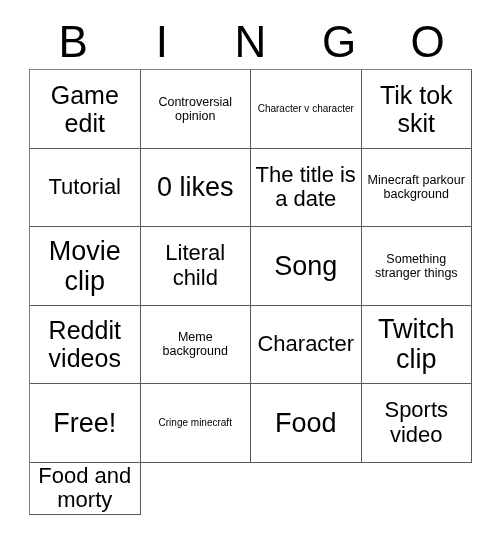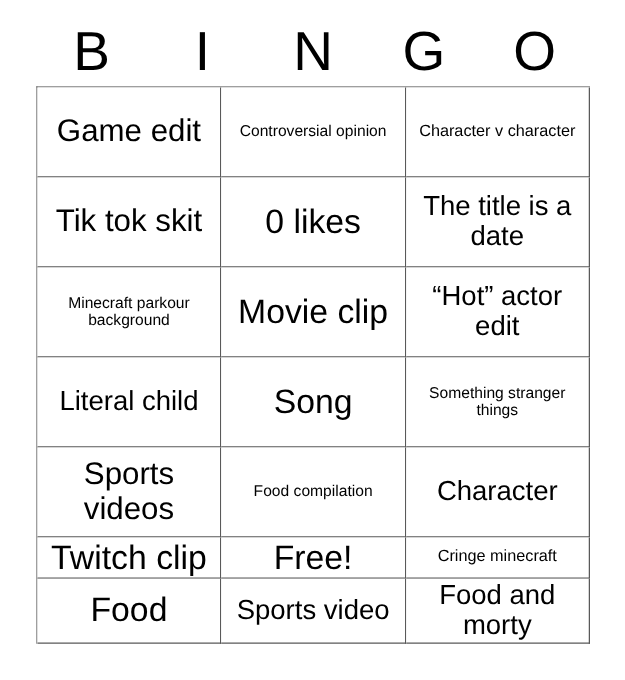--- a/index.html
+++ b/index.html
@@ -45,21 +45,21 @@
   }
 
   
   .grid {
     position: absolute;
     left: 29px;
     top: 69px;
     width: 443px;
     height: 446px;
     display: grid;
-    grid-template-columns: repeat(3, 1fr);
+    grid-template-columns: repeat(4, 1fr);
     grid-template-rows: repeat(5, 1fr);
     border-top: 1px solid #808080;
     border-left: 1px solid #808080;
     box-sizing: border-box;
     background: #ffffff;
   }
   .cell {
     border-right: 1px solid #595959;
     border-bottom: 1px solid #595959;
     box-sizing: border-box;
@@ -75,21 +75,21 @@
     display: block;
     width: 100%;
     line-height: 1.12;
     color: #000000;
   }
 
   
   .sz-xl .cell-text { font-size: 27px; }
   .sz-lg .cell-text { font-size: 25px; }
   .sz-md .cell-text { font-size: 22px; }
-  .sz-sm .cell-text { font-size: 13px; }
+  .sz-sm .cell-text { font-size: 10px; }
   .sz-xs .cell-text { font-size: 12.5px; }
 </style>
 </head>
 <body>
 
 <div class="card">
 
   <div class="header-row">
     <div class="header-cell">B</div>
     <div class="header-cell">I</div>
@@ -105,52 +105,52 @@
       </div>
     <div class="cell sz-xs">
         <span class="cell-text">Controversial opinion</span>
       </div>
     <div class="cell sz-sm">
         <span class="cell-text">Character v character</span>
       </div>
     <div class="cell sz-lg">
         <span class="cell-text">Tik tok skit</span>
       </div>
+    <div class="cell sz-md">
+        <span class="cell-text">Tutorial</span>
+      </div>
 
     <div class="cell sz-xl">
         <span class="cell-text">0 likes</span>
       </div>
     <div class="cell sz-md">
         <span class="cell-text">The title is a date</span>
       </div>
     <div class="cell sz-xs">
         <span class="cell-text">Minecraft parkour background</span>
       </div>
     <div class="cell sz-xl">
         <span class="cell-text">Movie clip</span>
       </div>
-    <div class="cell sz-md">
-        <span class="cell-text">“Hot” actor edit</span>
-      </div>
 
     <div class="cell sz-md">
         <span class="cell-text">Literal child</span>
       </div>
     <div class="cell sz-xl">
         <span class="cell-text">Song</span>
       </div>
     <div class="cell sz-xs">
         <span class="cell-text">Something stranger things</span>
       </div>
     <div class="cell sz-lg">
-        <span class="cell-text">Sports videos</span>
+        <span class="cell-text">Reddit videos</span>
       </div>
 
     <div class="cell sz-xs">
-        <span class="cell-text">Food compilation</span>
+        <span class="cell-text">Meme background</span>
       </div>
     <div class="cell sz-md">
         <span class="cell-text">Character</span>
       </div>
     <div class="cell sz-xl">
         <span class="cell-text">Twitch clip</span>
       </div>
     <div class="cell sz-xl">
         <span class="cell-text">Free!</span>
       </div>

